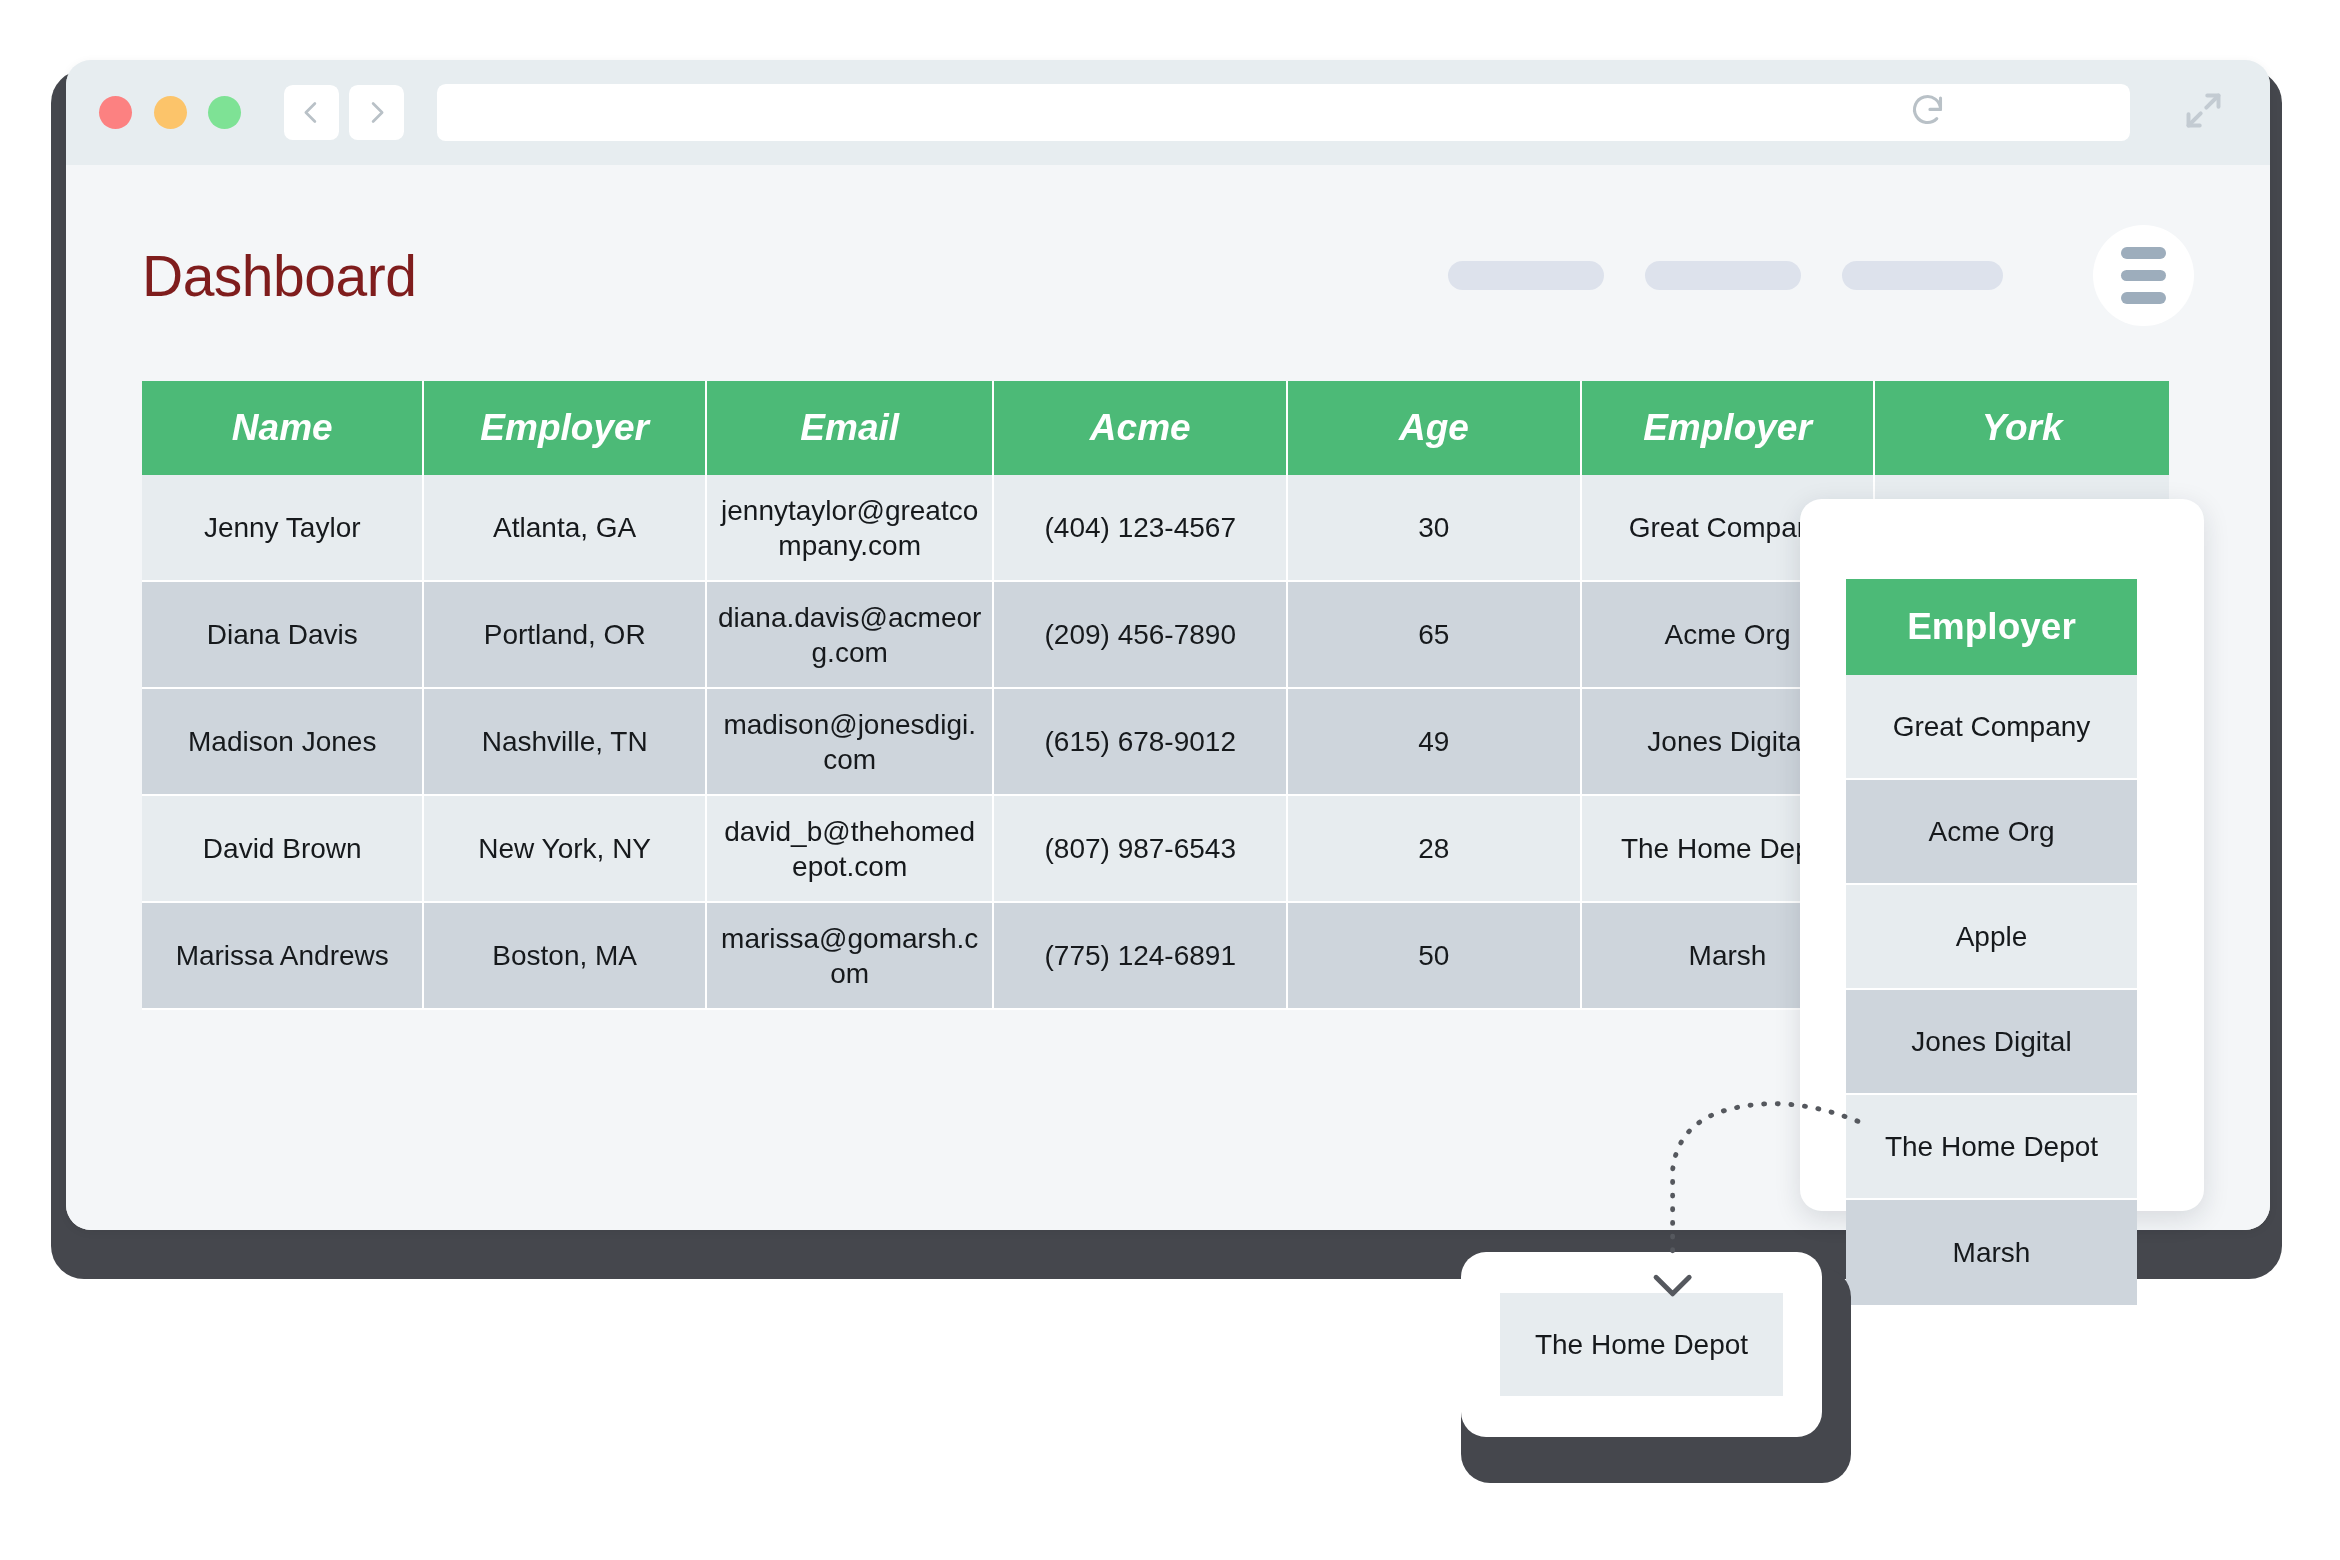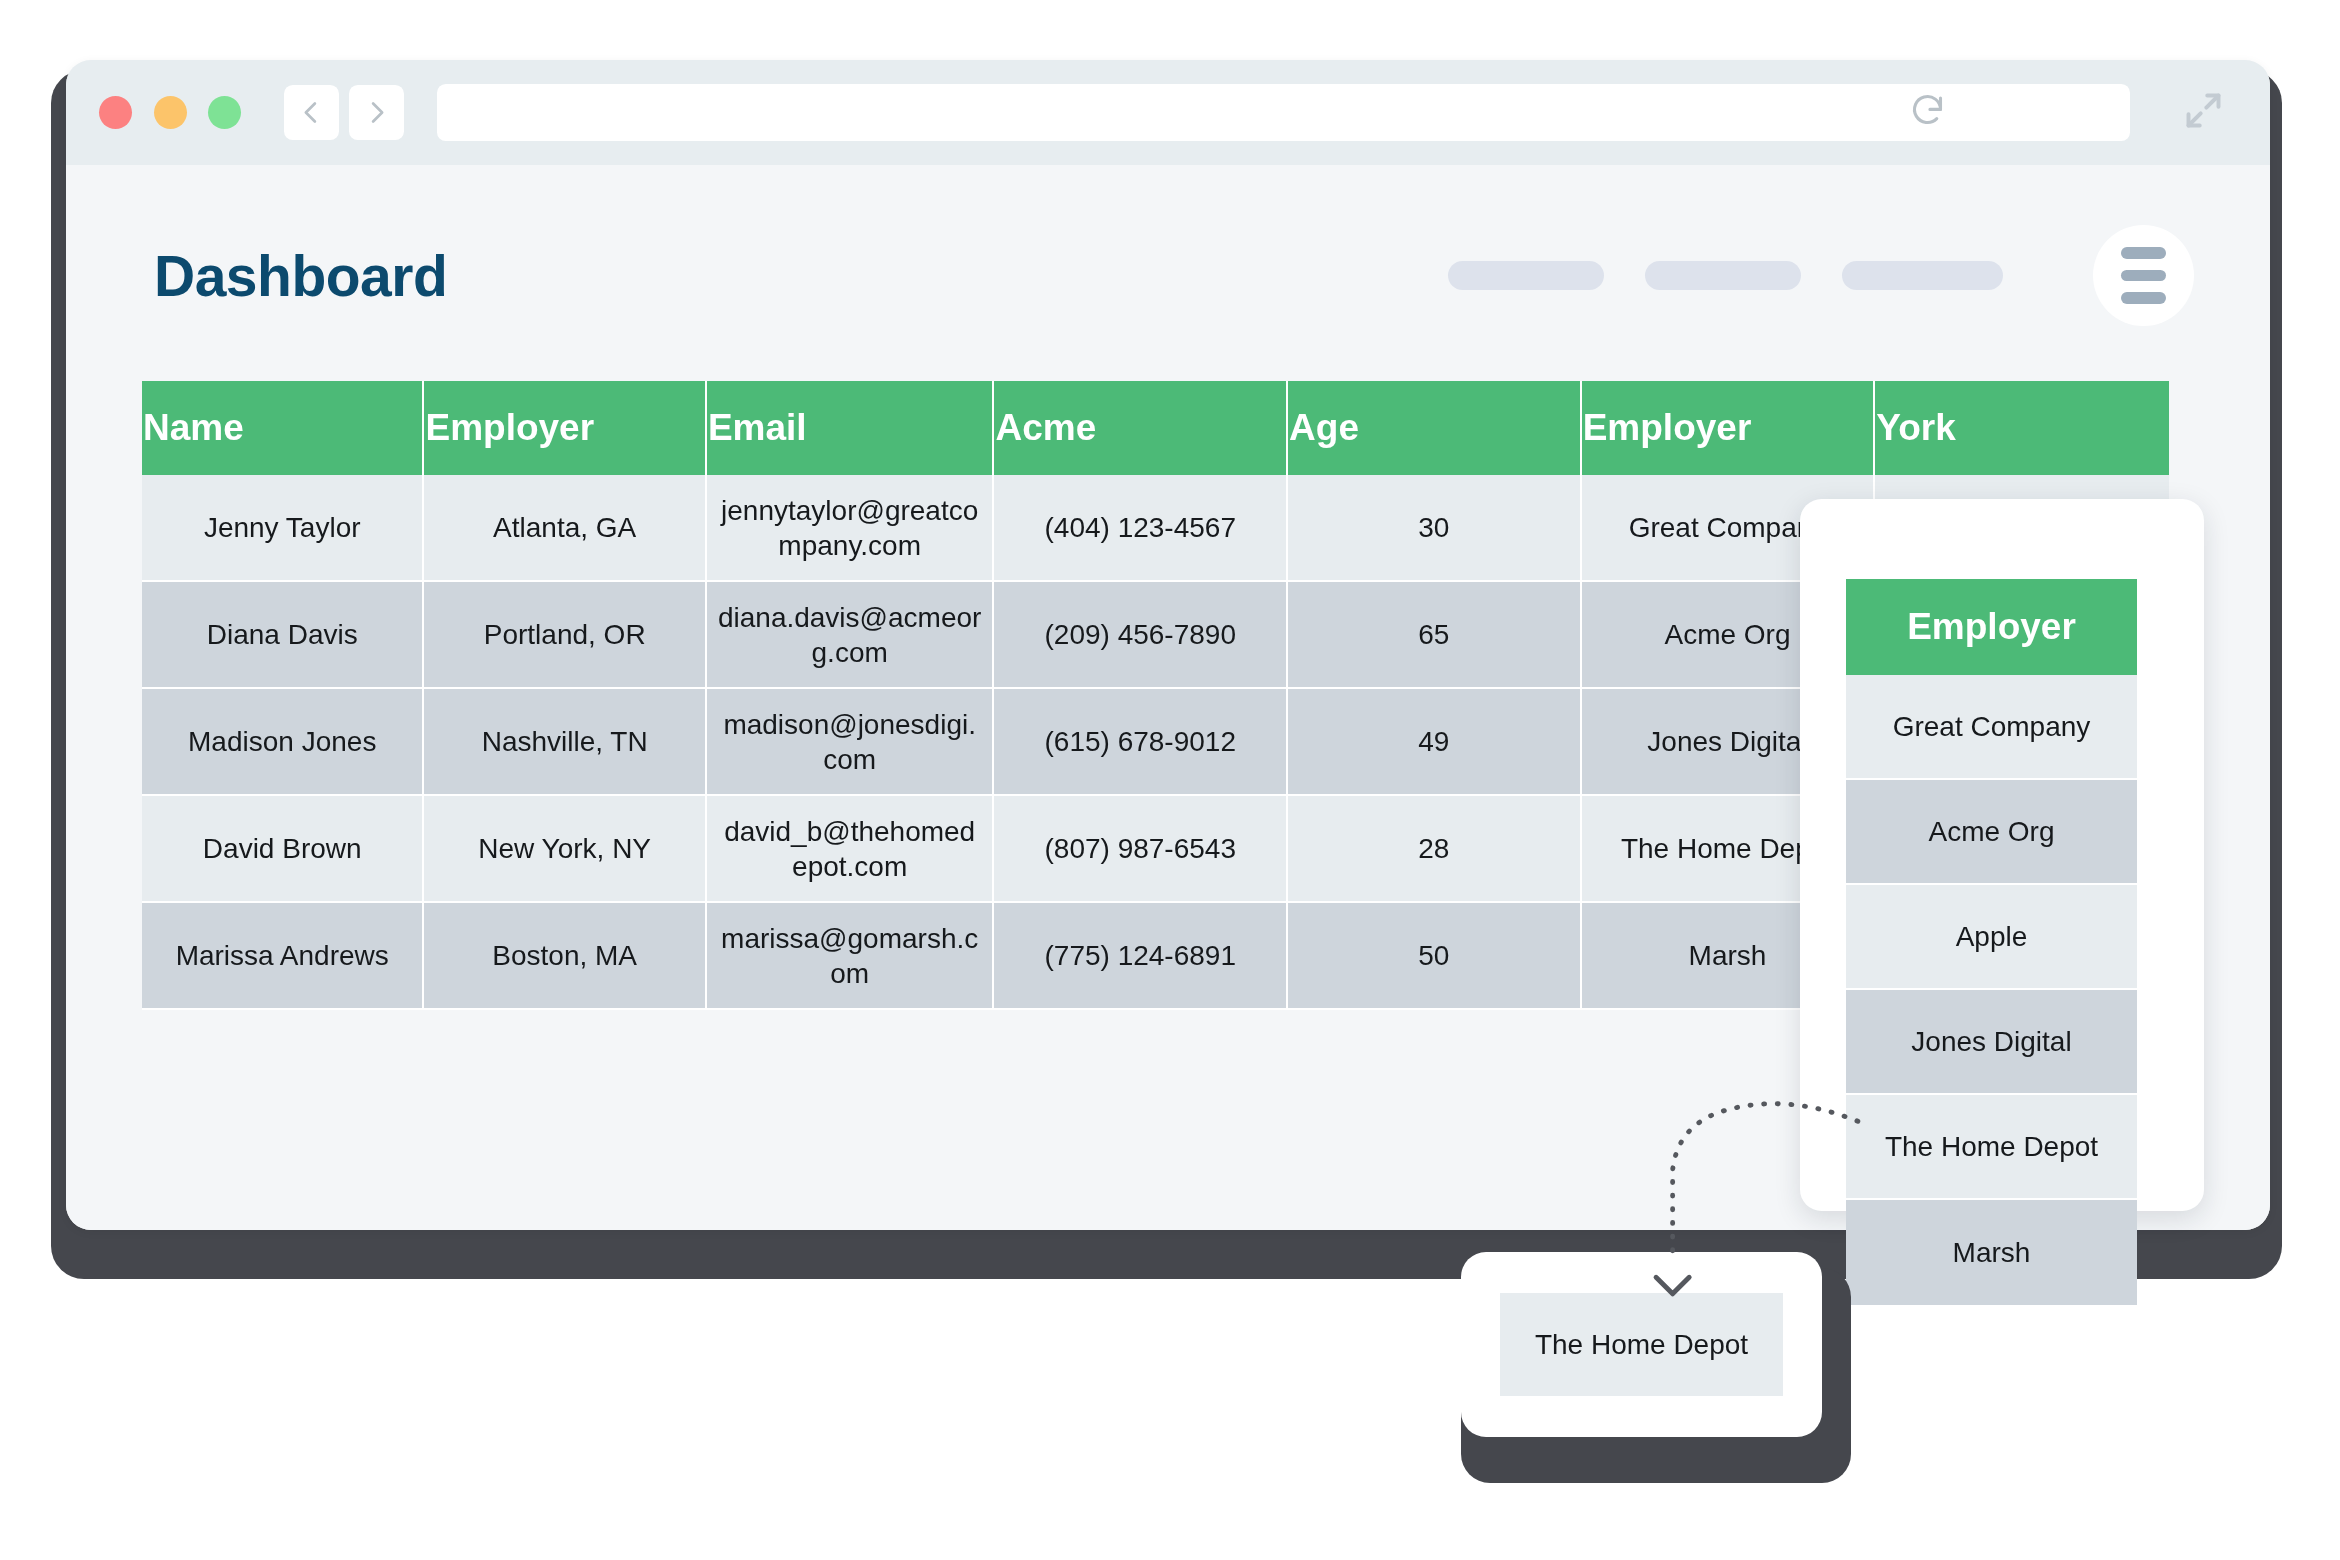--- a/index.html
+++ b/index.html
@@ -118,24 +118,24 @@
     height: calc(100% - 105px);
     background: #f4f6f8;
   }
   .page-header {
     display: flex;
     align-items: center;
     padding: 60px 76px 0 76px;
   }
   .page-title {
     font-size: 57px;
-    font-weight: bold;
-    color: #0c4a6e;
+    font-weight: normal;
+    color: #7f1d1d;
     letter-spacing: -0.5px;
-    margin: 12px;
+    margin: 0;
   }
   .nav-pills {
     margin-left: auto;
     display: flex;
     align-items: center;
     gap: 41px;
   }
   .pill {
     height: 29px;
     border-radius: 14.6px;
@@ -174,23 +174,24 @@
     border-spacing: 0;
     width: 2027px;
     table-layout: fixed;
   }
   table.data th {
     background: #4cba77;
     color: #ffffff;
     font-size: 37px;
     font-weight: bold;
     height: 92px;
-    text-align: left;
+    text-align: center;
     border-right: 2.9px solid #ffffff;
     vertical-align: middle;
+    font-style: italic;
   }
   table.data th:last-child { border-right: none; }
   table.data td {
     font-size: 28px;
     color: #16191c;
     text-align: center;
     height: 107px;
     border-right: 2.9px solid #ffffff;
     border-bottom: 2.9px solid #ffffff;
     vertical-align: middle;

